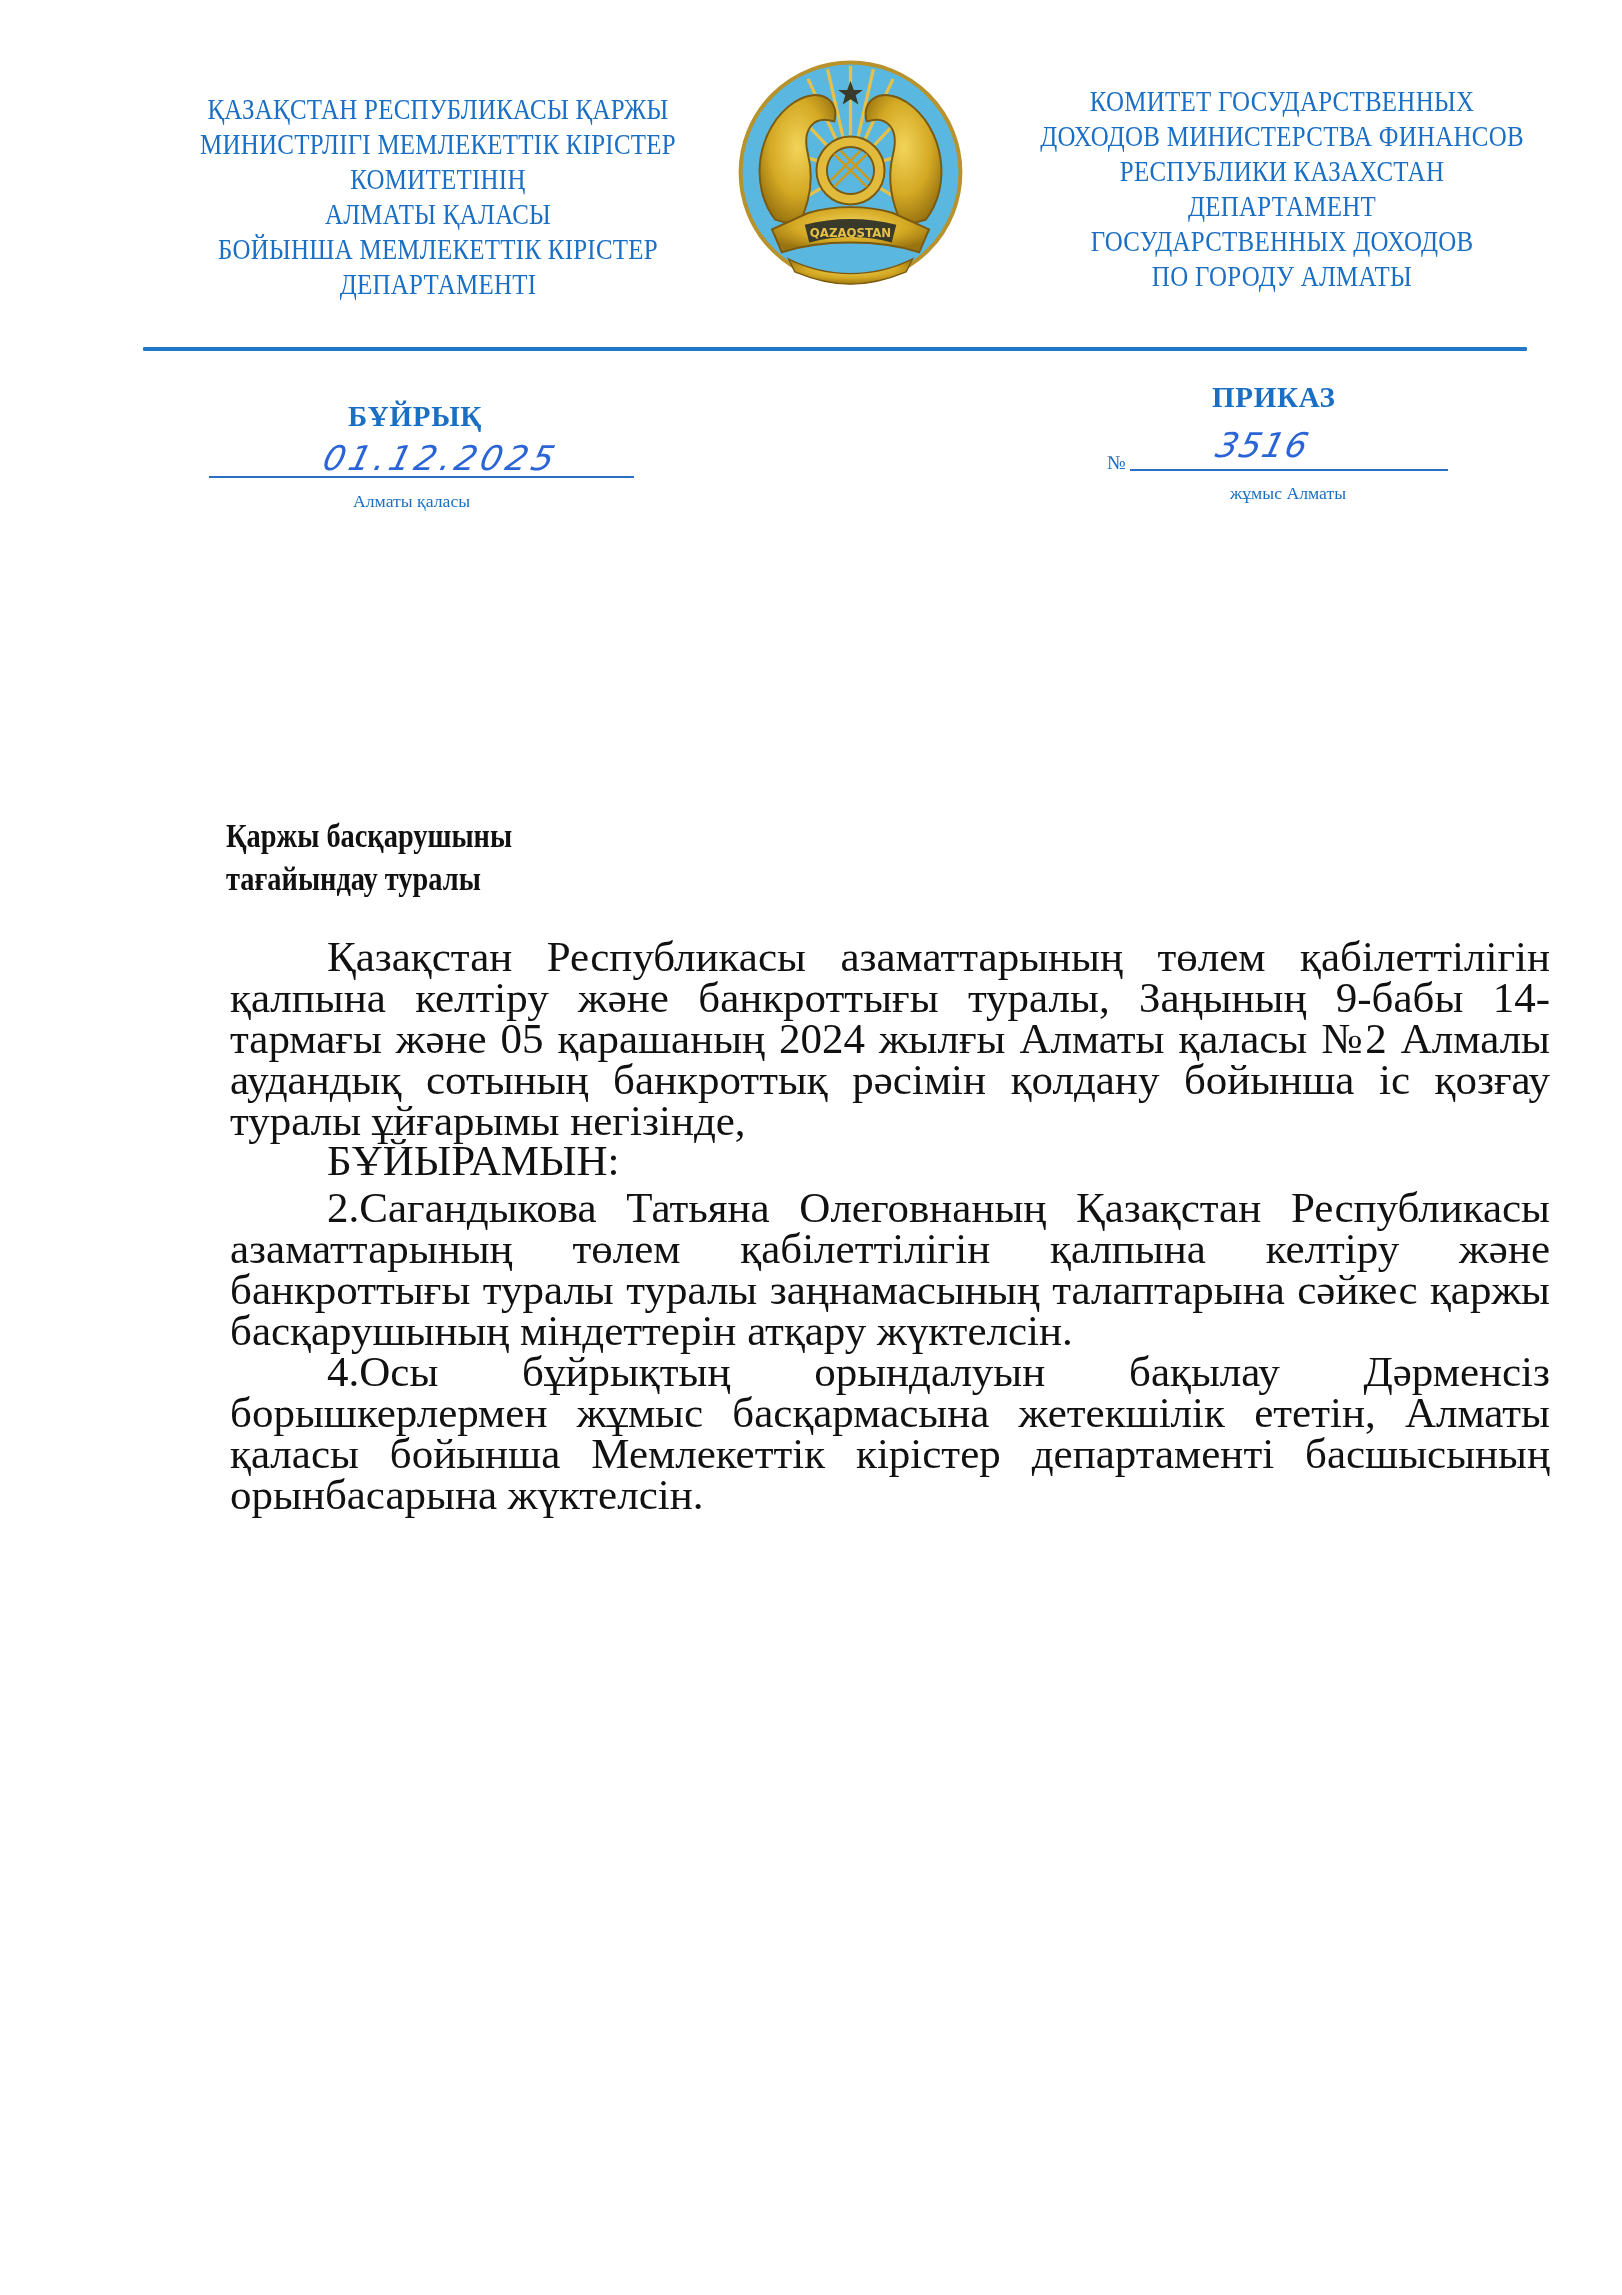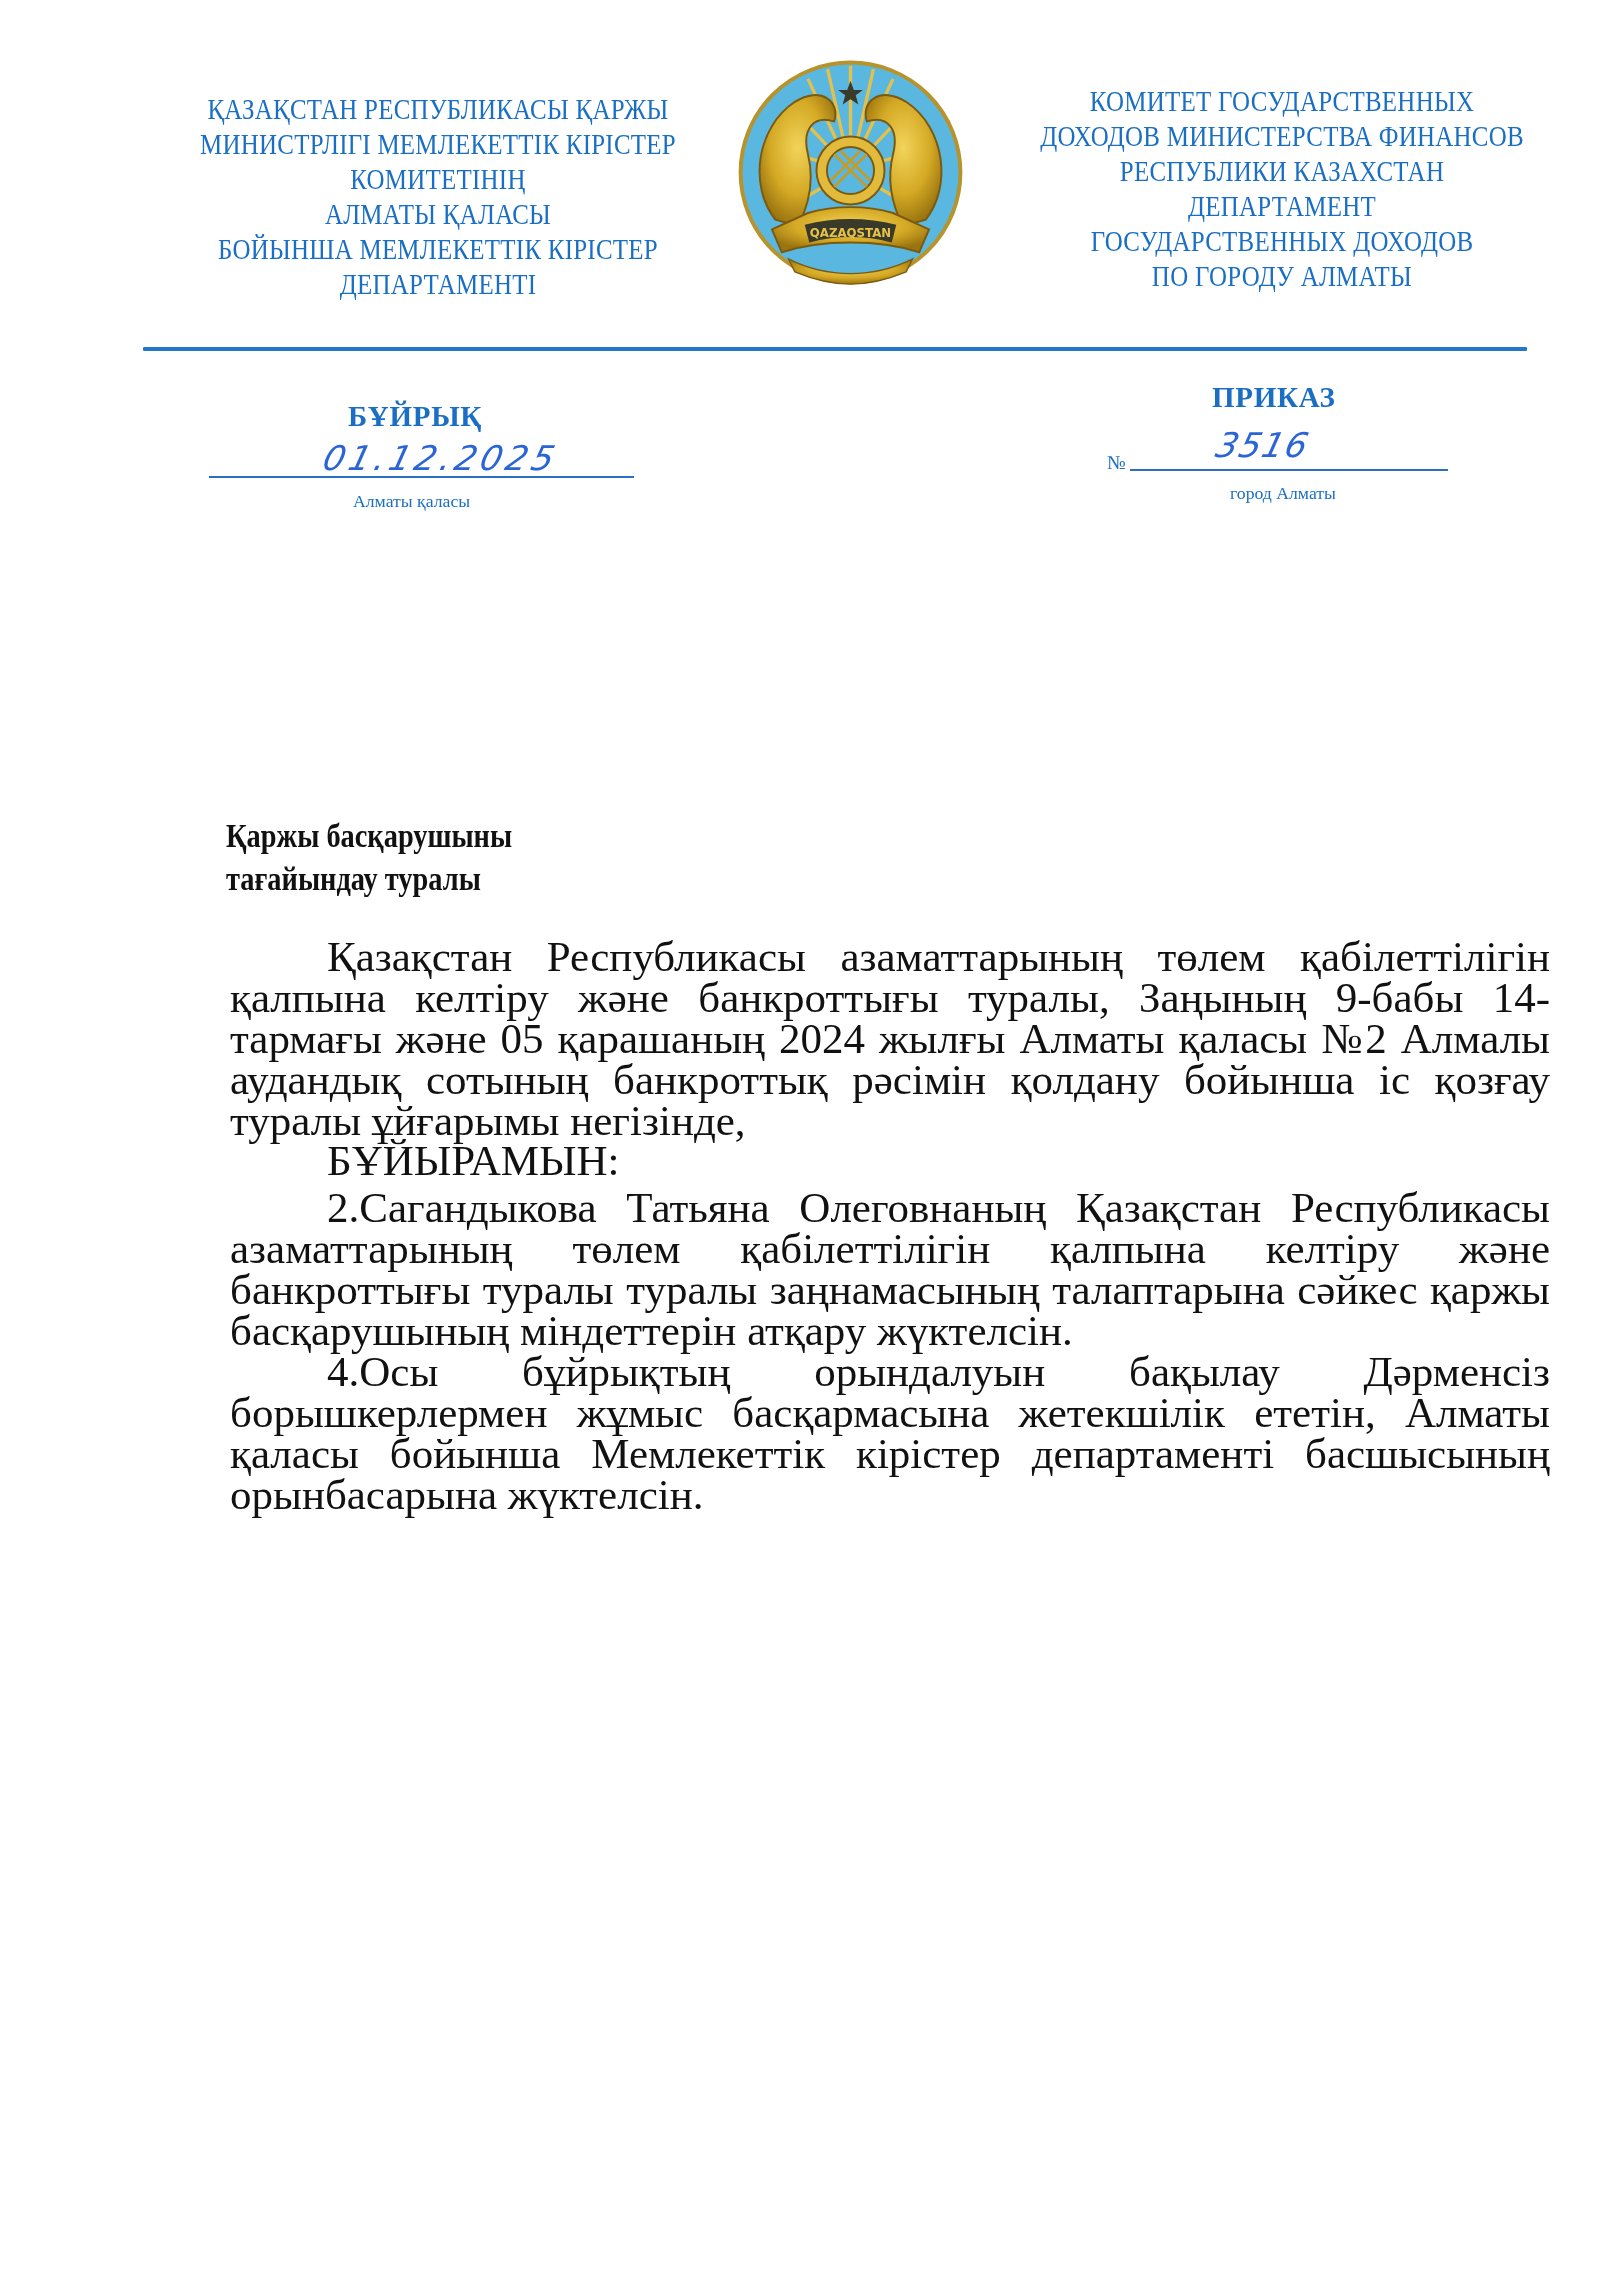--- a/index.html
+++ b/index.html
@@ -171,21 +171,21 @@
   <div class="doc-type type-kz">БҰЙРЫҚ</div>
   <div class="doc-type type-ru">ПРИКАЗ</div>
 
   <div class="hand date-hand">01.12.2025</div>
   <div class="uline uline-date"></div>
   <div class="city city-kz">Алматы қаласы</div>
 
   <div class="no-sign">№</div>
   <div class="hand num-hand">3516</div>
   <div class="uline uline-num"></div>
-  <div class="city city-ru">город Алматы</div>
+  <div class="city city-ru">жұмыс Алматы</div>
 
   <div class="title">
     <span>Қаржы басқарушыны</span>
     <span>тағайындау туралы</span>
   </div>
 
   <div class="body">
     <p class="indent">
       <span>Қазақстан Республикасы азаматтарының төлем қабілеттілігін қалпына келтіру және банкроттығы туралы, Заңының 9-бабы 14-тармағы және 05 қарашаның 2024 жылғы Алматы қаласы №2 Алмалы аудандық сотының банкроттық рәсімін қолдану бойынша іс қозғау туралы ұйғарымы негізінде,</span>
       <span class="order-word">БҰЙЫРАМЫН:</span>

